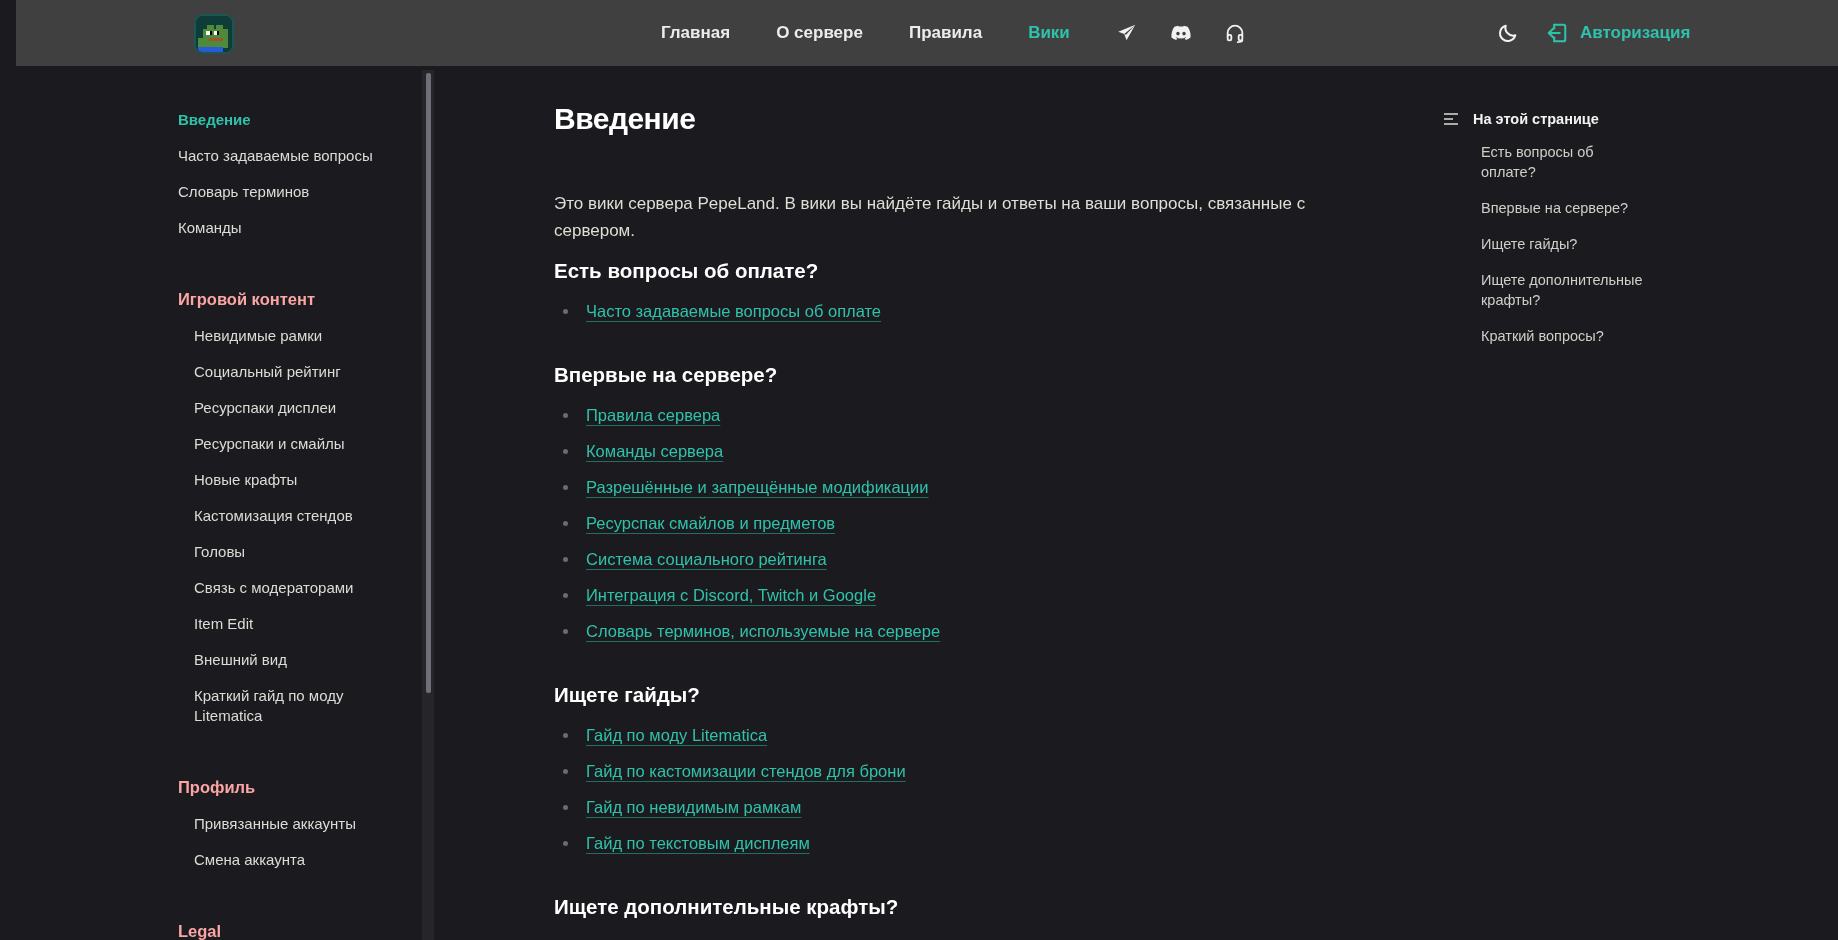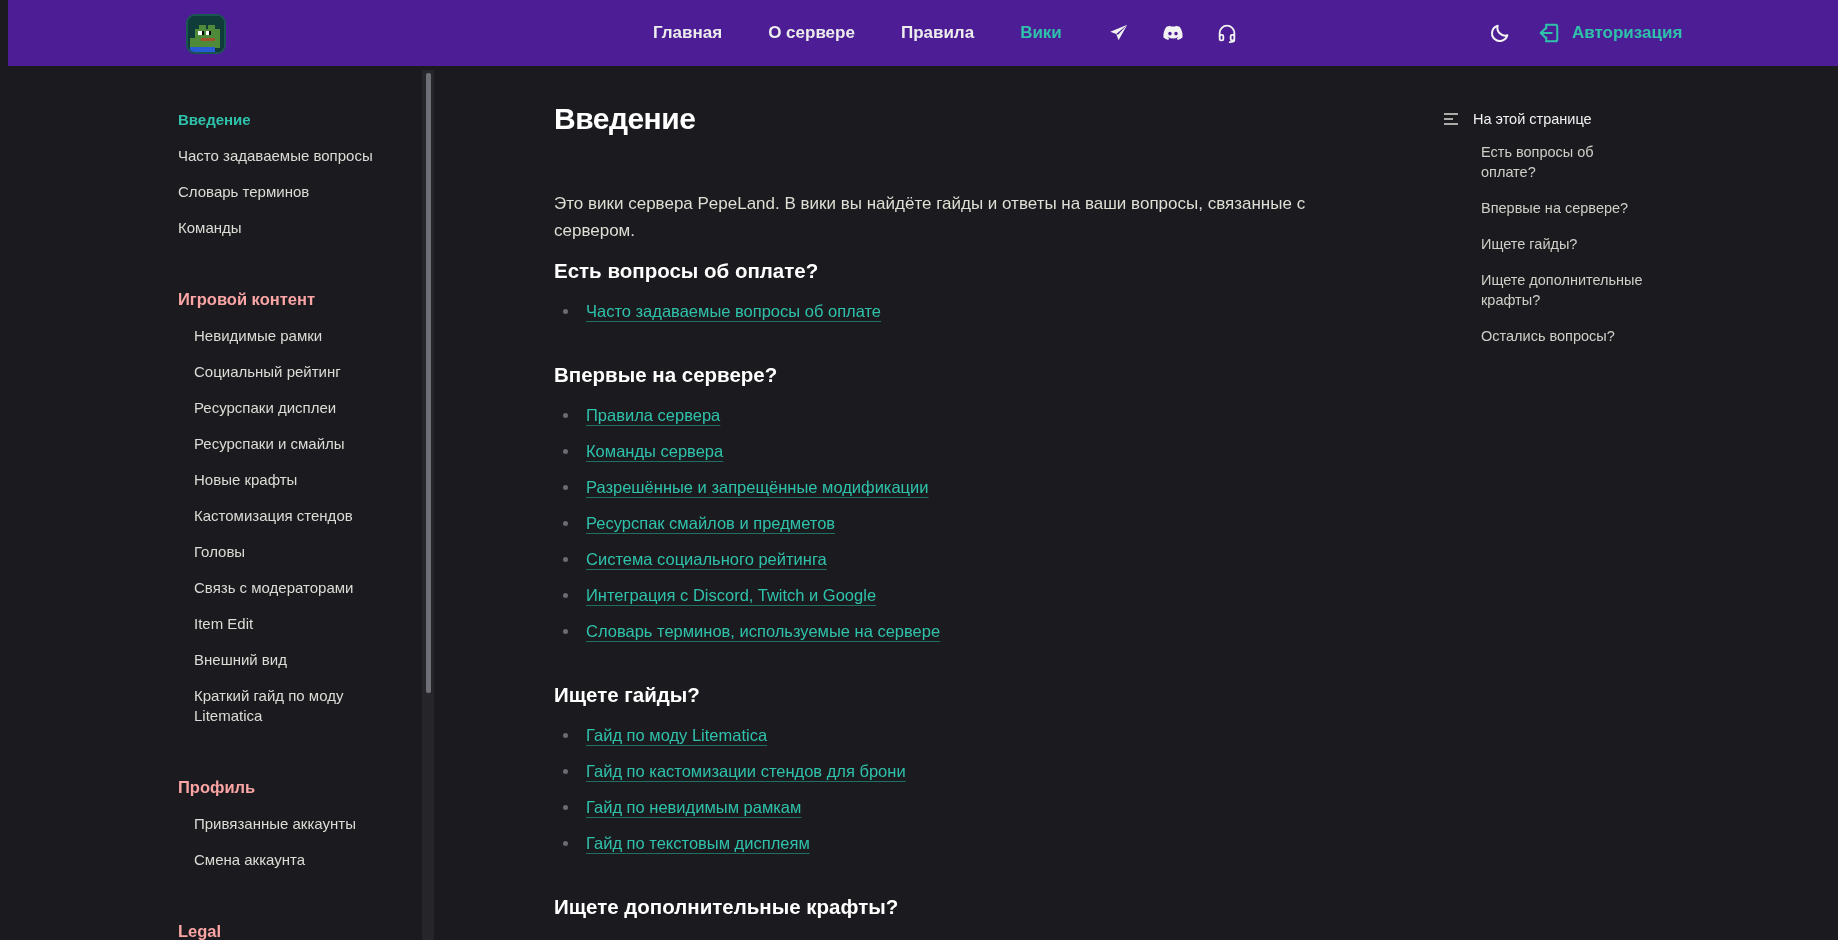--- a/index.html
+++ b/index.html
@@ -5,22 +5,22 @@
   * { box-sizing: border-box; margin: 0; padding: 0; }
   html, body { width: 1838px; height: 940px; overflow: hidden; }
   body {
     background: #1b1b1f;
     color: #dfdfd6;
     font-family: "Liberation Sans", "DejaVu Sans", sans-serif;
     position: relative;
   }
   
   .header {
-    position: absolute; top: 0; left: 8px; right: 0; height: 66px;
-    background: #4c1d95;
+    position: absolute; top: 0; left: 16px; right: 0; height: 66px;
+    background: #404040;
   }
   .logo {
     position: absolute; left: 178px; top: 14px; width: 40px; height: 40px;
     border-radius: 9px; background: #0f3b38; border: 2px solid #1a5752;
     overflow: hidden;
   }
   .logo svg { display: block; width: 100%; height: 100%; }
   .nav {
     position: absolute; top: 0; height: 66px; left: 645px;
     display: flex; align-items: center;
@@ -93,21 +93,21 @@
   }
   .link-list a {
     font-size: 16.5px; color: #2fc2ab; text-decoration: underline;
     text-decoration-color: #1f6f62; text-underline-offset: 4px; cursor: pointer;
   }
 
   
   .toc { position: absolute; left: 1443px; top: 108px; width: 260px; }
   .toc-head { display: flex; align-items: center; height: 22px; }
   .toc-head svg { width: 16px; height: 14px; margin-right: 14px; }
-  .toc-title { font-size: 14.5px; font-weight: normal; color: #f2f2f2; }
+  .toc-title { font-size: 14.5px; font-weight: bold; color: #f2f2f2; }
   .toc-list { margin-top: 12px; padding-left: 38px; }
   .toc-item {
     display: block; font-size: 14.5px; line-height: 20px; color: #cfcfc8;
     margin-bottom: 16px; width: 170px; cursor: pointer; text-decoration: none;
   }
 </style>
 </head>
 <body>
 
 <header class="header">
@@ -244,15 +244,15 @@
     <svg viewBox="0 0 16 14" fill="none" stroke="#dcdcd6" stroke-width="1.6">
         <path d="M1 2h14M1 7h9M1 12h14"></path>
       </svg>
     <span class="toc-title">На этой странице</span>
   </div>
   <div class="toc-list">
     <a class="toc-item" style="width:130px">Есть вопросы об оплате?</a>
     <a class="toc-item">Впервые на сервере?</a>
     <a class="toc-item">Ищете гайды?</a>
     <a class="toc-item">Ищете дополнительные крафты?</a>
-    <a class="toc-item">Остались вопросы?</a>
+    <a class="toc-item">Краткий вопросы?</a>
   </div>
 </aside>
 
 </body></html>

